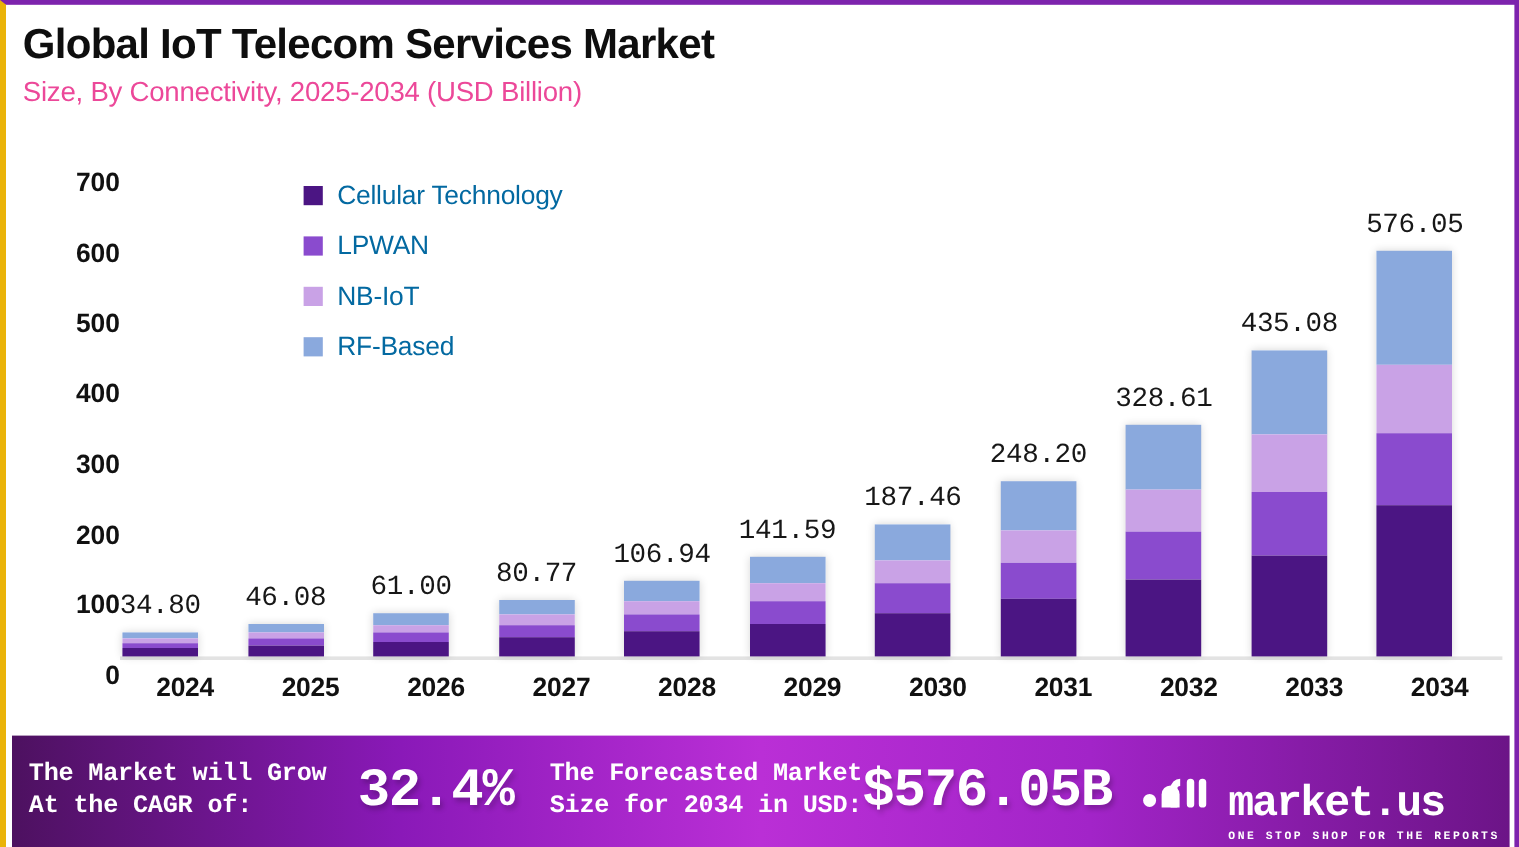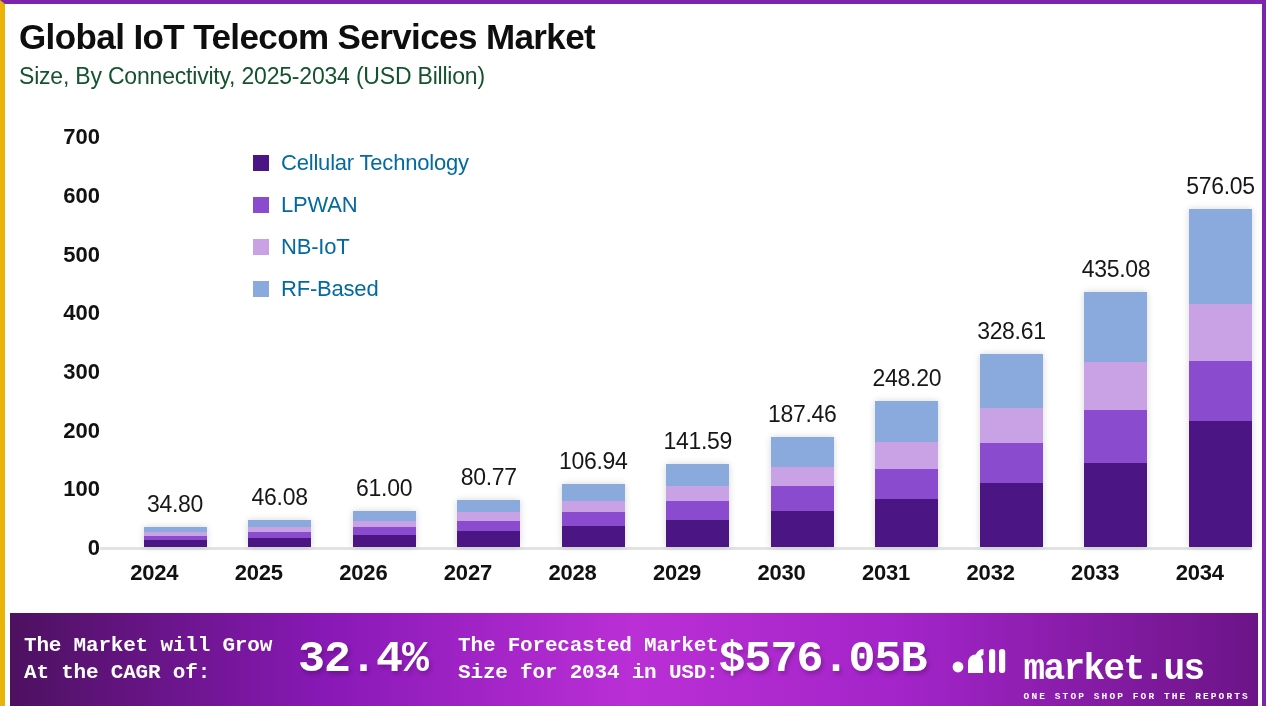--- a/index.html
+++ b/index.html
@@ -18,44 +18,44 @@
     border-left:5px solid #eab308;
     background:#fff;
   }
   
   .header{position:absolute;left:14px;top:14px;width:1200px;}
   .title{
     font-size:35px;font-weight:bold;color:#0e0e0e;
     letter-spacing:-0.6px;line-height:1.1;margin:0;
   }
   .subtitle{
-    font-size:23px;color:#14532d;margin:7px 0 0 0;
+    font-size:23px;color:#ec4899;margin:7px 0 0 0;
     letter-spacing:-0.2px;line-height:1.1;
   }
   
   .plot{
     position:absolute;left:0;top:108px;width:1257px;height:500px;
   }
-  .ylabels{position:absolute;left:0;top:1px;width:95px;height:440px;}
+  .ylabels{position:absolute;left:0;top:16px;width:95px;height:440px;}
   .ylabel{
     position:absolute;right:0;width:95px;text-align:right;
     font-size:22px;font-weight:bold;color:#111;
     transform:translateY(-50%);
   }
   .baseline{
     position:absolute;left:95px;top:435px;width:1152px;height:3px;
     background:#e3e3e3;
   }
   .bars{
     position:absolute;left:97px;top:0px;width:1150px;height:435px;
     display:flex;align-items:flex-end;
   }
   .barslot{
     flex:1 1 0;height:100%;position:relative;
-    display:flex;flex-direction:column;justify-content:flex-end;align-items:flex-end;
+    display:flex;flex-direction:column;justify-content:flex-end;align-items:flex-start;font-family:Liberation Mono, monospace;
   }
   .bar{
     width:63px;display:flex;flex-direction:column;justify-content:flex-end;
     box-shadow:0 0 7px rgba(0,0,0,0.16);
     position:relative;
   }
   .seg{width:100%;}
   .barvalue{
     position:absolute;bottom:100%;left:50%;transform:translateX(-50%);
     margin-bottom:9px;white-space:nowrap;

